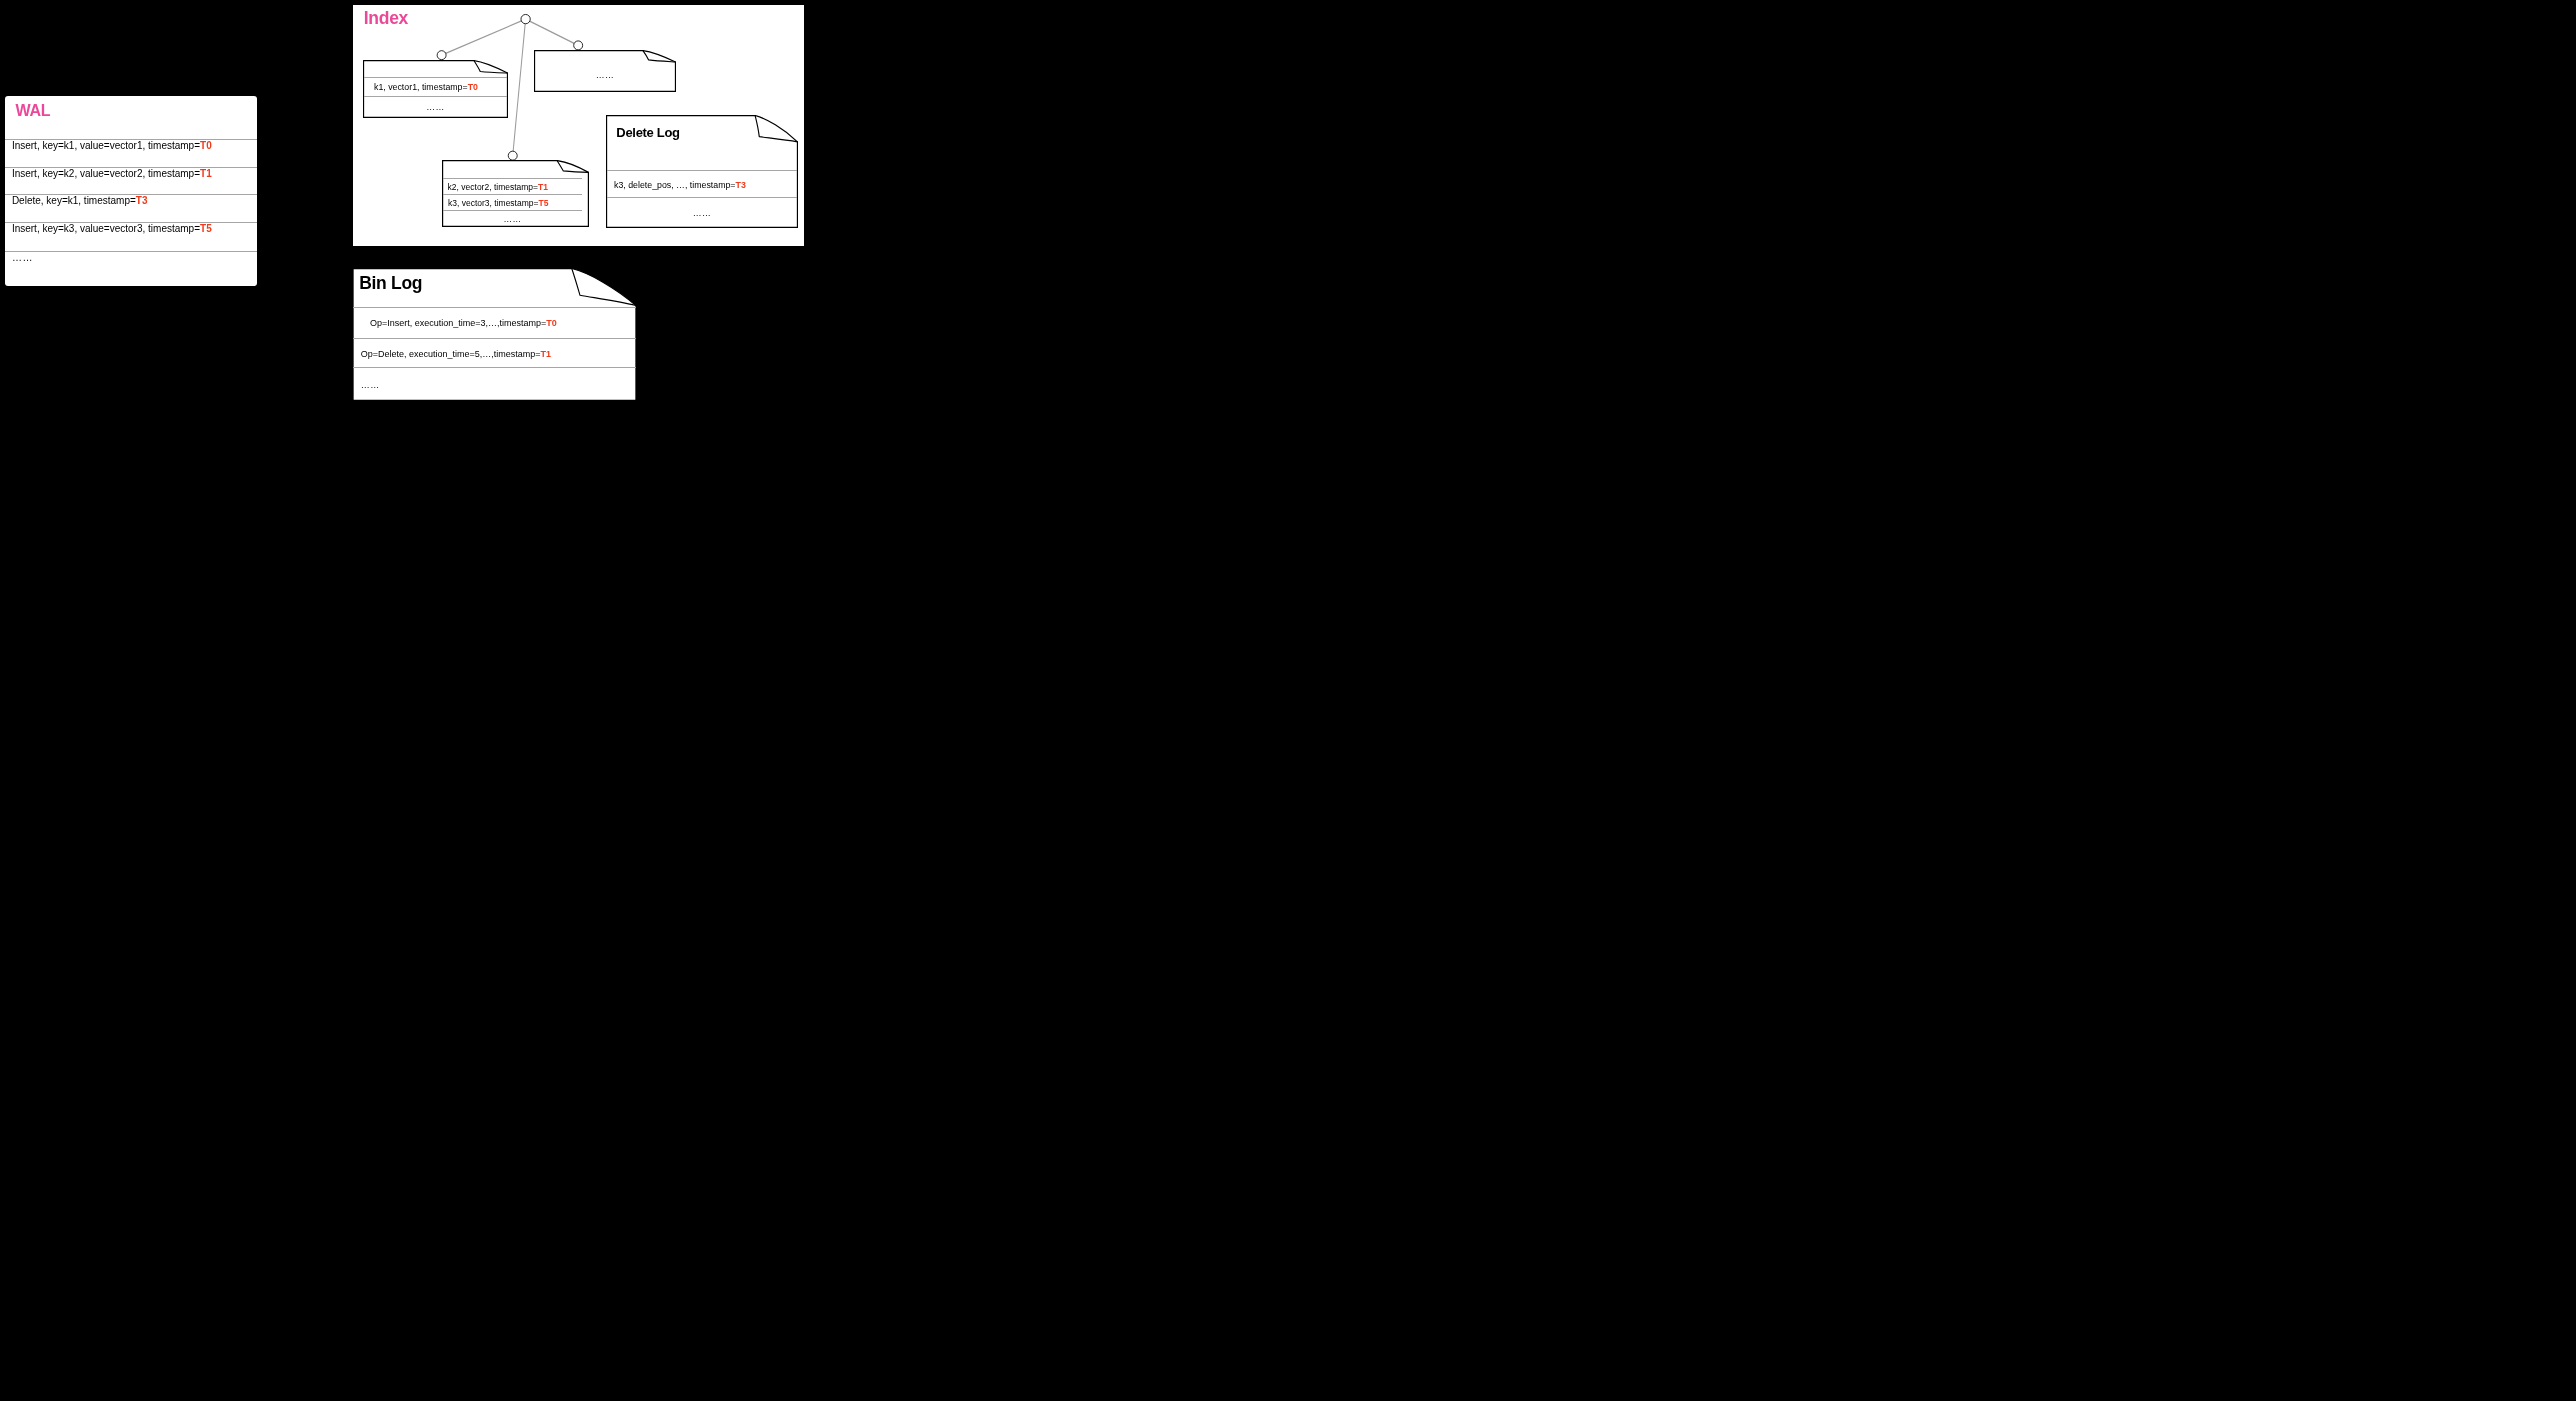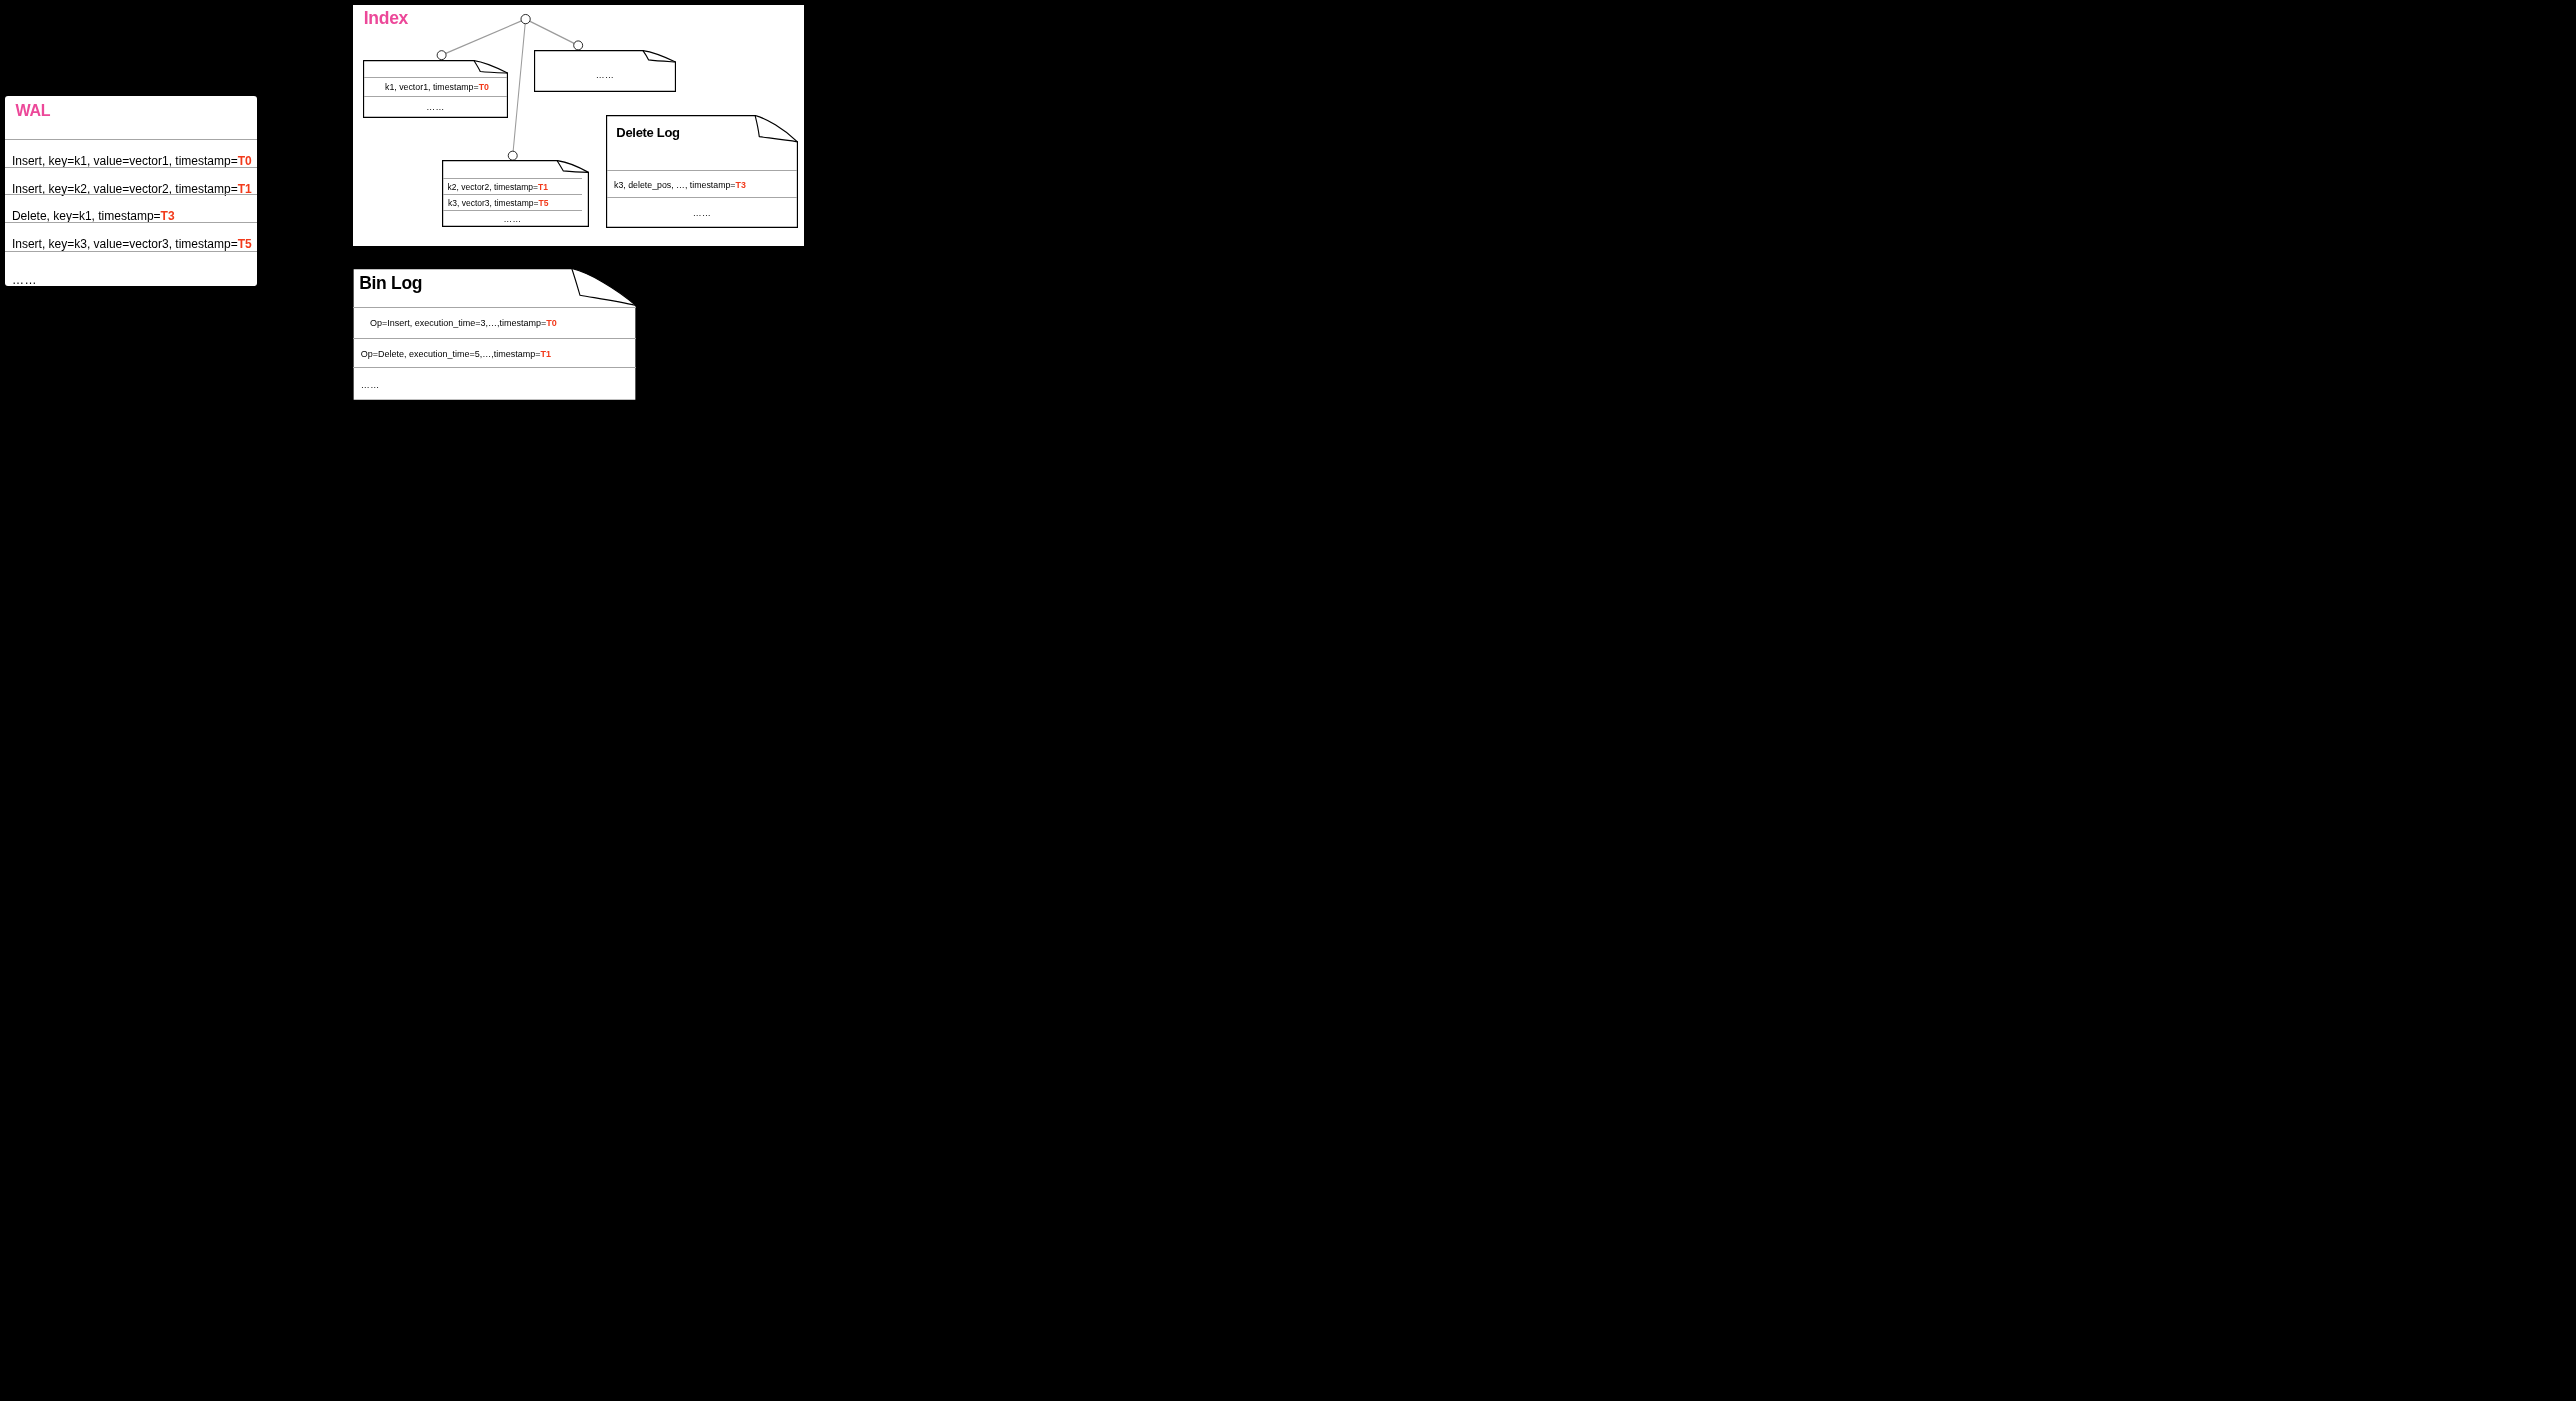--- a/index.html
+++ b/index.html
@@ -6,21 +6,21 @@
   .canvas{
     position:relative; width:808px; height:402px; background:#000;
     font-family:"Liberation Sans","DejaVu Sans",sans-serif; overflow:hidden;
     -webkit-font-smoothing:antialiased;
   }
   .panel{position:absolute; background:#fff;}
   .title{font-weight:bold; color:#ec4899; letter-spacing:-0.3px; line-height:1;}
   
   .wal{left:5.2px; top:96px; width:252px; height:190px; border-radius:3px; z-index:3;}
   .wal-title{position:absolute; left:10.3px; top:7.2px; font-size:16px;}
-  .trow{position:absolute; left:0; right:0; border-top:1.5px solid var(--divider); display:flex; align-items:flex-end; font-size:12px; color:#000;}
+  .trow{position:absolute; left:0; right:0; border-top:1.5px solid var(--divider); display:flex; align-items:flex-start; font-size:10px; color:#000;}
   .trow .pad{padding-left:6.7px;}
   .ts{font-weight:bold; color:var(--accent); white-space:pre;}
   .rt{white-space:pre;}
   
   .index{left:353px; top:4.6px; width:451px; height:241px; z-index:1;}
   .index-title{position:absolute; left:10.8px; top:5.2px; font-size:17.5px;}
   
   .tree{position:absolute; left:0; top:0; z-index:2; pointer-events:none;}
   
   .doc{position:absolute; z-index:3;}
@@ -73,21 +73,21 @@
     <circle cx="1122" cy="88" r="8.7" fill="#fff" stroke="#000" stroke-width="1.6"></circle>
     <circle cx="995" cy="302" r="8.7" fill="#fff" stroke="#000" stroke-width="1.6"></circle>
   </svg>
 
   <div class="doc" style="left:363px;top:60px;width:145px;height:58px">
     <svg class="shape" width="145" height="58" viewBox="0 0 282 112">
       <path class="paper" d="M1,1 H216 C231,3 257,13 281,25 V111 H1 Z"></path>
       <path class="flap" d="M216,1 C221,9 226,17 228,22 C245,24 265,24.5 281,25"></path>
     </svg>
     <div class="drow" style="top:16.5px;height:19.6px">
-      <span class="rt" style="padding-left:21px">k1, vector1, timestamp=</span>
+      <span class="rt" style="padding-left:10px">k1, vector1, timestamp=</span>
         <span class="ts">T0</span>
     </div>
     <div class="drow center" style="top:36px;height:20.6px">
       <span class="rt dots">……</span>
     </div>
   </div>
 
   <div class="doc" style="left:534px;top:50px;width:142px;height:42px">
     <svg class="shape" width="142" height="42" viewBox="0 0 275 81">
       <path class="paper" d="M1,1 H211 C226,3 251,12 274,23 V80 H1 Z"></path>

